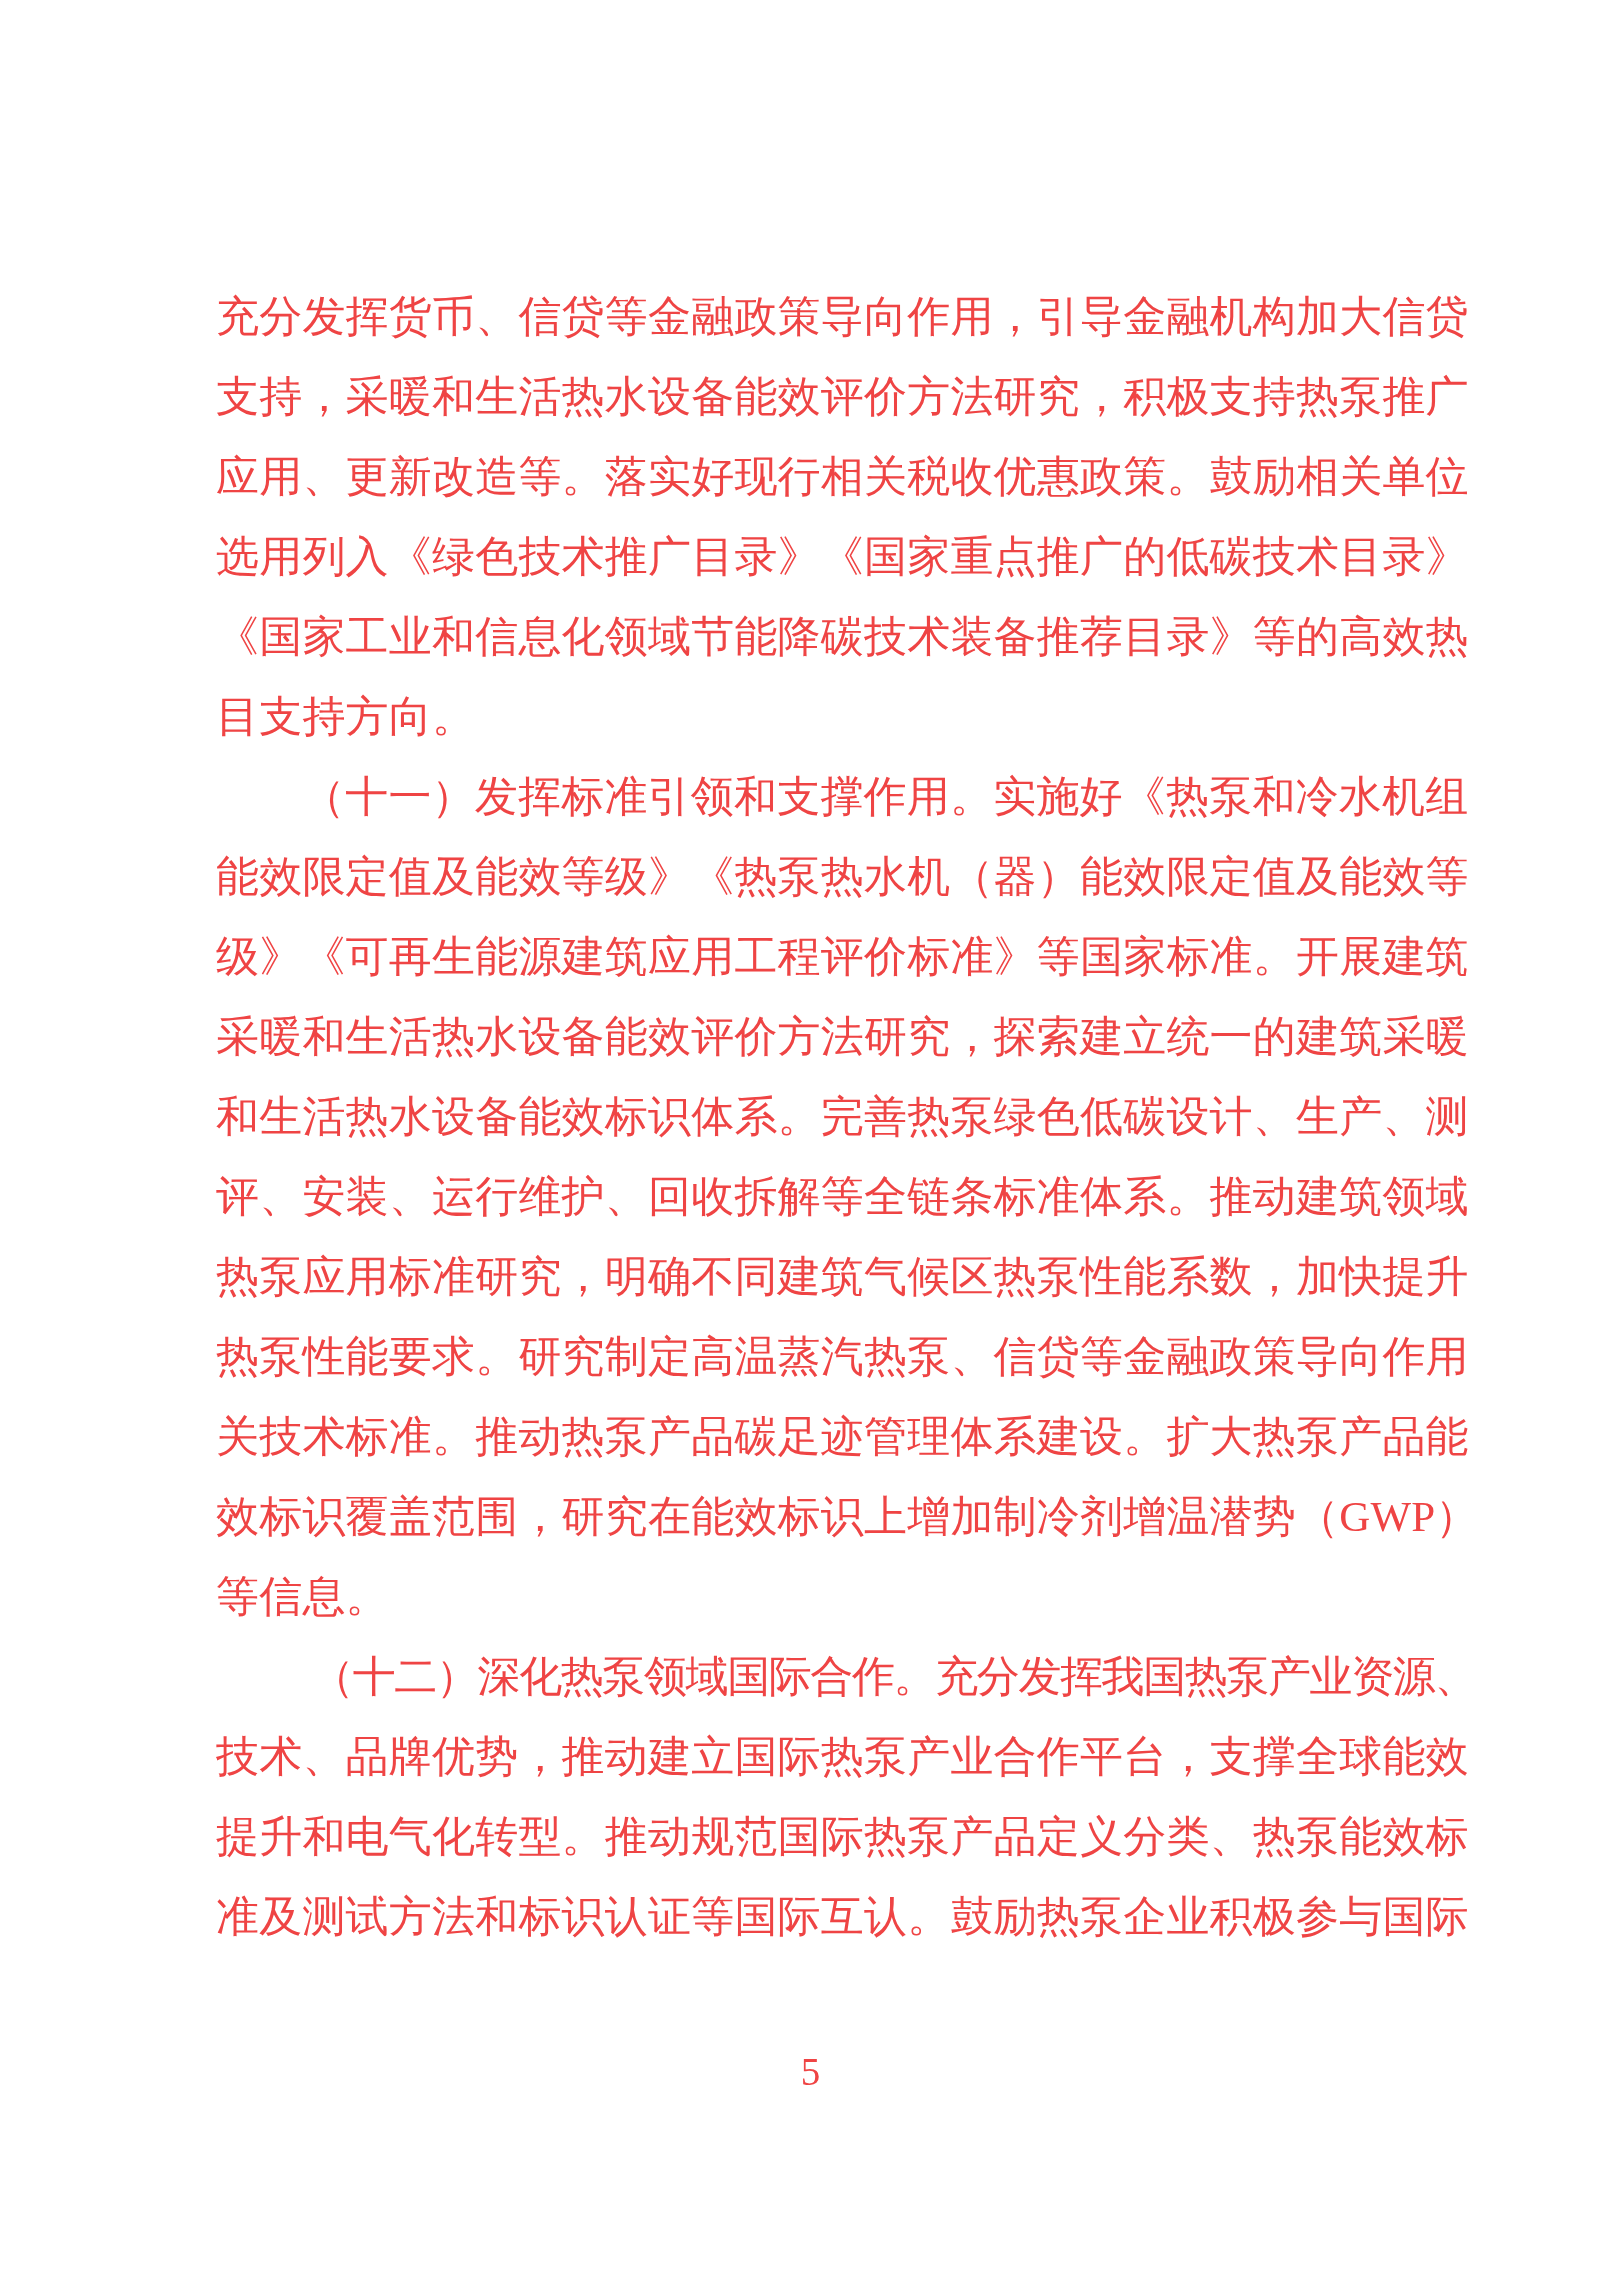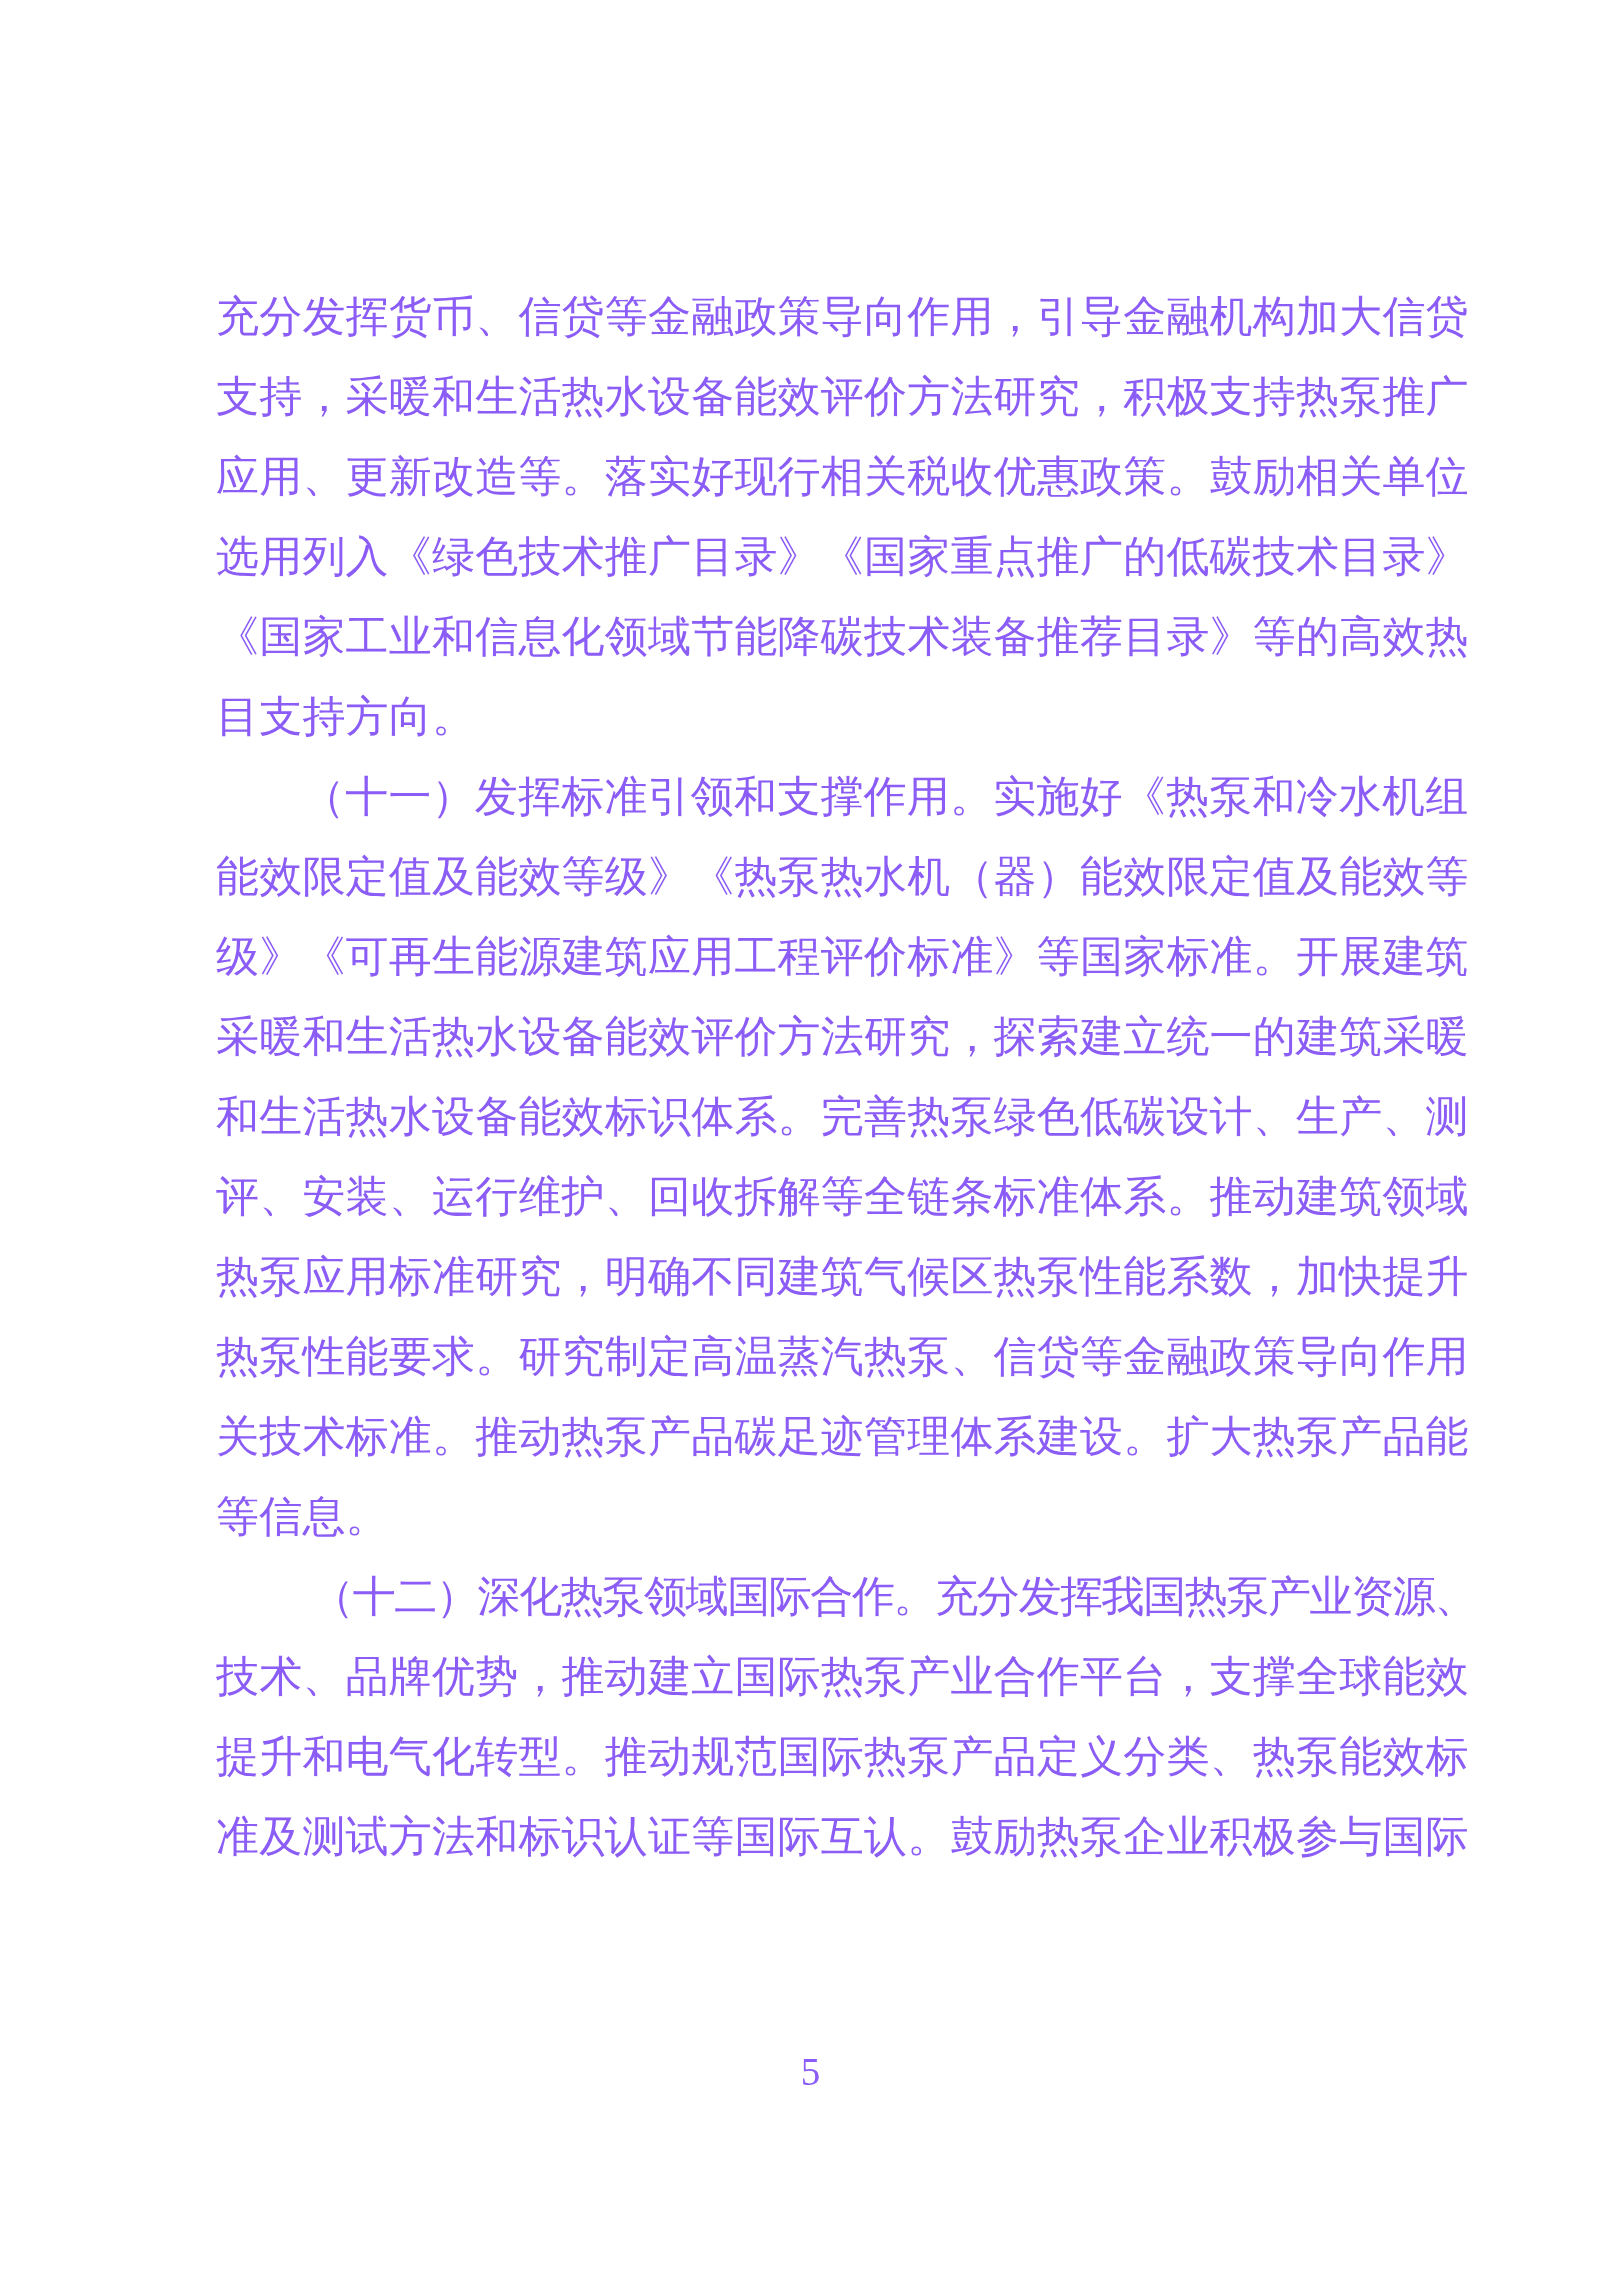--- a/index.html
+++ b/index.html
@@ -5,21 +5,21 @@
   html, body {
     margin: 0;
     padding: 0;
     background: #ffffff;
   }
   .page {
     position: relative;
     width: 1621px;
     height: 2293px;
     background: #ffffff;
-    color: #8b5cf6;
+    color: #ef4444;
     font-family: "Liberation Serif", "DejaVu Serif", serif;
     overflow: hidden;
   }
   .textblock {
     position: absolute;
     left: 216px;
     top: 277px;
     width: 1260px;
   }
   .line {
@@ -62,20 +62,21 @@
     <div class="line"><span>目支持方向。</span></div>
     <div class="line indent"><span class="hd">（十一）发挥标准引领和支撑作用。</span><span>实施好《热泵和冷水机组</span></div>
     <div class="line"><span>能效限定值及能效等级》《热泵热水机（器）能效限定值及能效等</span></div>
     <div class="line"><span>级》《可再生能源建筑应用工程评价标准》等国家标准。开展建筑</span></div>
     <div class="line"><span>采暖和生活热水设备能效评价方法研究，探索建立统一的建筑采暖</span></div>
     <div class="line"><span>和生活热水设备能效标识体系。完善热泵绿色低碳设计、生产、测</span></div>
     <div class="line"><span>评、安装、运行维护、回收拆解等全链条标准体系。推动建筑领域</span></div>
     <div class="line"><span>热泵应用标准研究，明确不同建筑气候区热泵性能系数，加快提升</span></div>
     <div class="line"><span>热泵性能要求。研究制定高温蒸汽热泵、信贷等金融政策导向作用</span></div>
     <div class="line"><span>关技术标准。推动热泵产品碳足迹管理体系建设。扩大热泵产品能</span></div>
+    <div class="line"><span>效标识覆盖范围，研究在能效标识上增加制冷剂增温潜势（GWP）</span></div>
     <div class="line"><span>等信息。</span></div>
     <div class="line indent tight"><span class="hd">（十二）深化热泵领域国际合作。</span><span>充分发挥我国热泵产业资源、</span></div>
     <div class="line"><span>技术、品牌优势，推动建立国际热泵产业合作平台，支撑全球能效</span></div>
     <div class="line"><span>提升和电气化转型。推动规范国际热泵产品定义分类、热泵能效标</span></div>
     <div class="line"><span>准及测试方法和标识认证等国际互认。鼓励热泵企业积极参与国际</span></div>
   </div>
   <div class="pagenum">5</div>
 </div>
 
 

